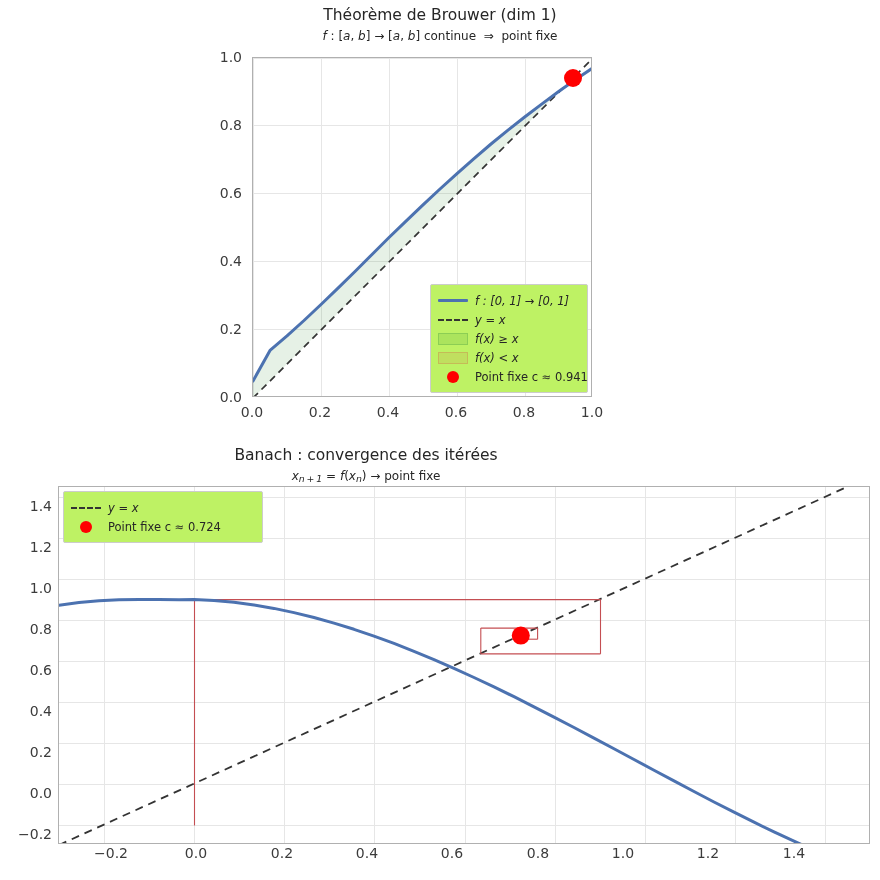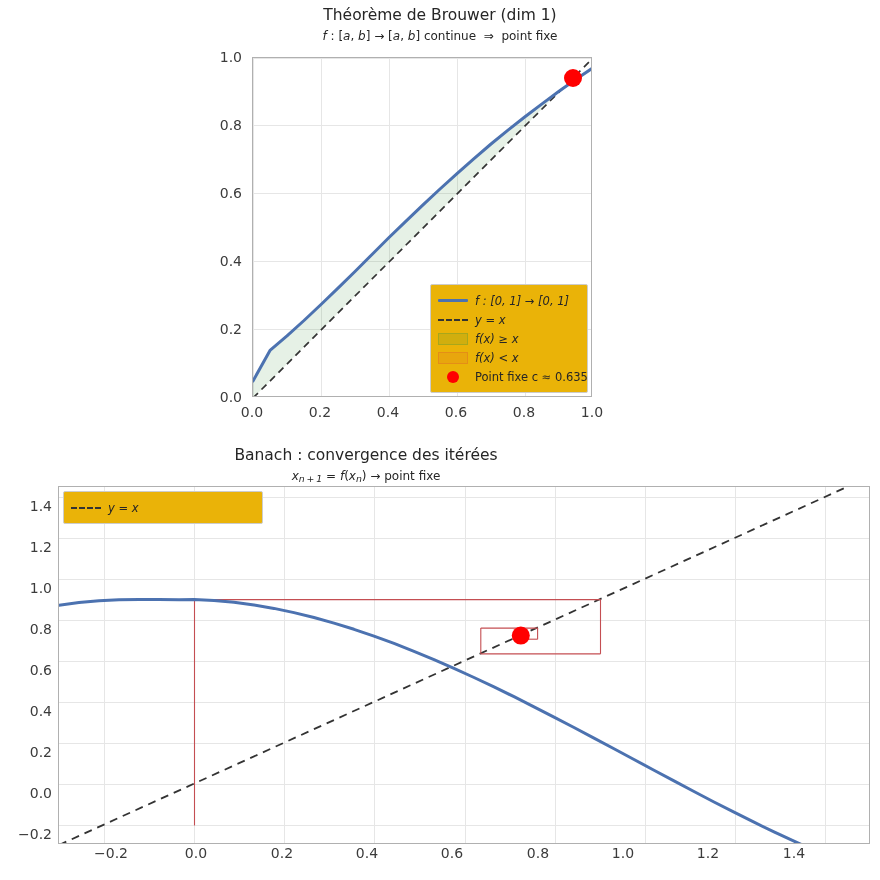--- a/index.html
+++ b/index.html
@@ -60,21 +60,21 @@
     transform: translateX(-50%);
     font-size: 14px;
     color: #3b3b3b;
     text-align: center;
   }
 
   
   .legend {
     position: absolute;
     box-sizing: border-box;
-    background: #eab308;
+    background: #bef264;
     border: 1px solid #cccccc;
     border-radius: 2px;
     padding: 6px 8px 6px 7px;
     font-size: 11.5px;
     color: #262626;
   }
   .legend-row {
     display: flex;
     align-items: center;
     height: 19px;
@@ -214,21 +214,21 @@
         <div class="legend-row">
           <span class="legend-key">
               <span class="key-patch-red"></span>
             </span>
           <span class="legend-label it">f(x) &lt; x</span>
         </div>
         <div class="legend-row">
           <span class="legend-key">
               <span class="key-dot"></span>
             </span>
-          <span class="legend-label">Point fixe c ≈ 0.635</span>
+          <span class="legend-label">Point fixe c ≈ 0.941</span>
         </div>
       </div>
     </div>
   </div>
 
   <div class="fig" style="left:0; top:440px; width:732px; height:440px;">
 
     <div class="title-block" style="top:5px;">
       <div class="title-main">Banach : convergence des itérées</div>
       <div class="title-sub">
@@ -323,17 +323,23 @@
         <circle cx="461.8" cy="148.6" r="9" fill="#ff0000"></circle>
       </svg>
 
       <div class="legend" style="left:4px; top:4px; width:200px;">
         <div class="legend-row">
           <span class="legend-key">
               <span class="key-line-dashed"></span>
             </span>
           <span class="legend-label it">y = x</span>
         </div>
+        <div class="legend-row">
+          <span class="legend-key">
+              <span class="key-dot"></span>
+            </span>
+          <span class="legend-label">Point fixe c ≈ 0.724</span>
+        </div>
       </div>
     </div>
   </div>
 
 </div>
 
 </body></html>

